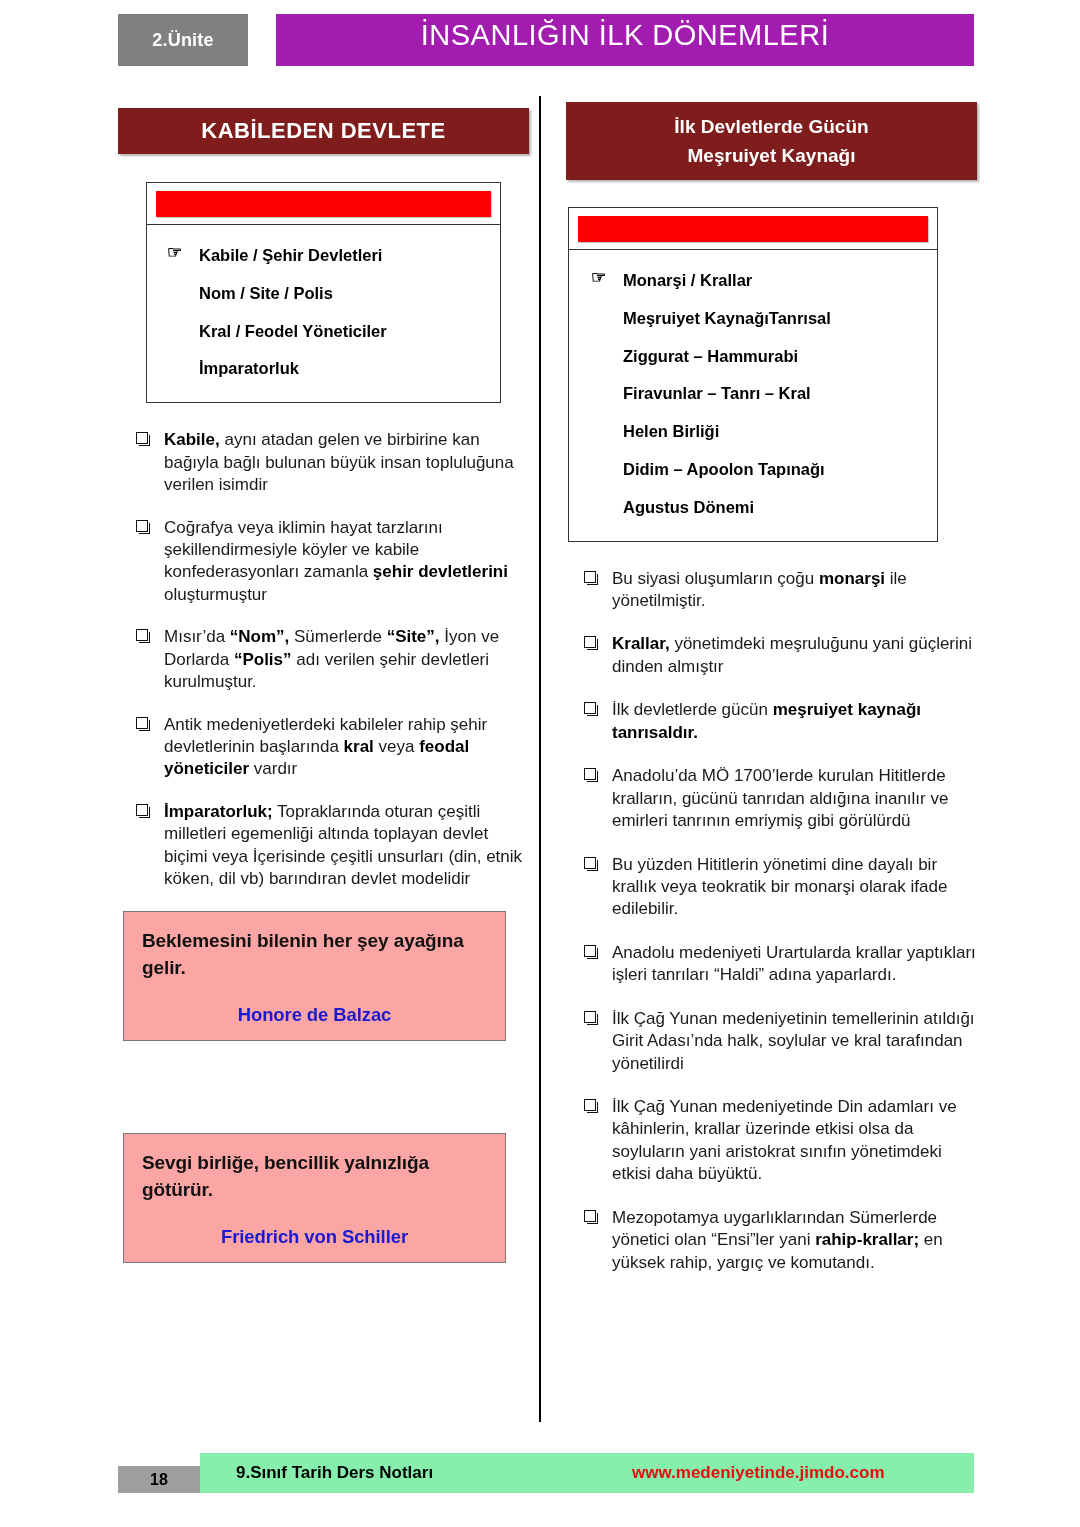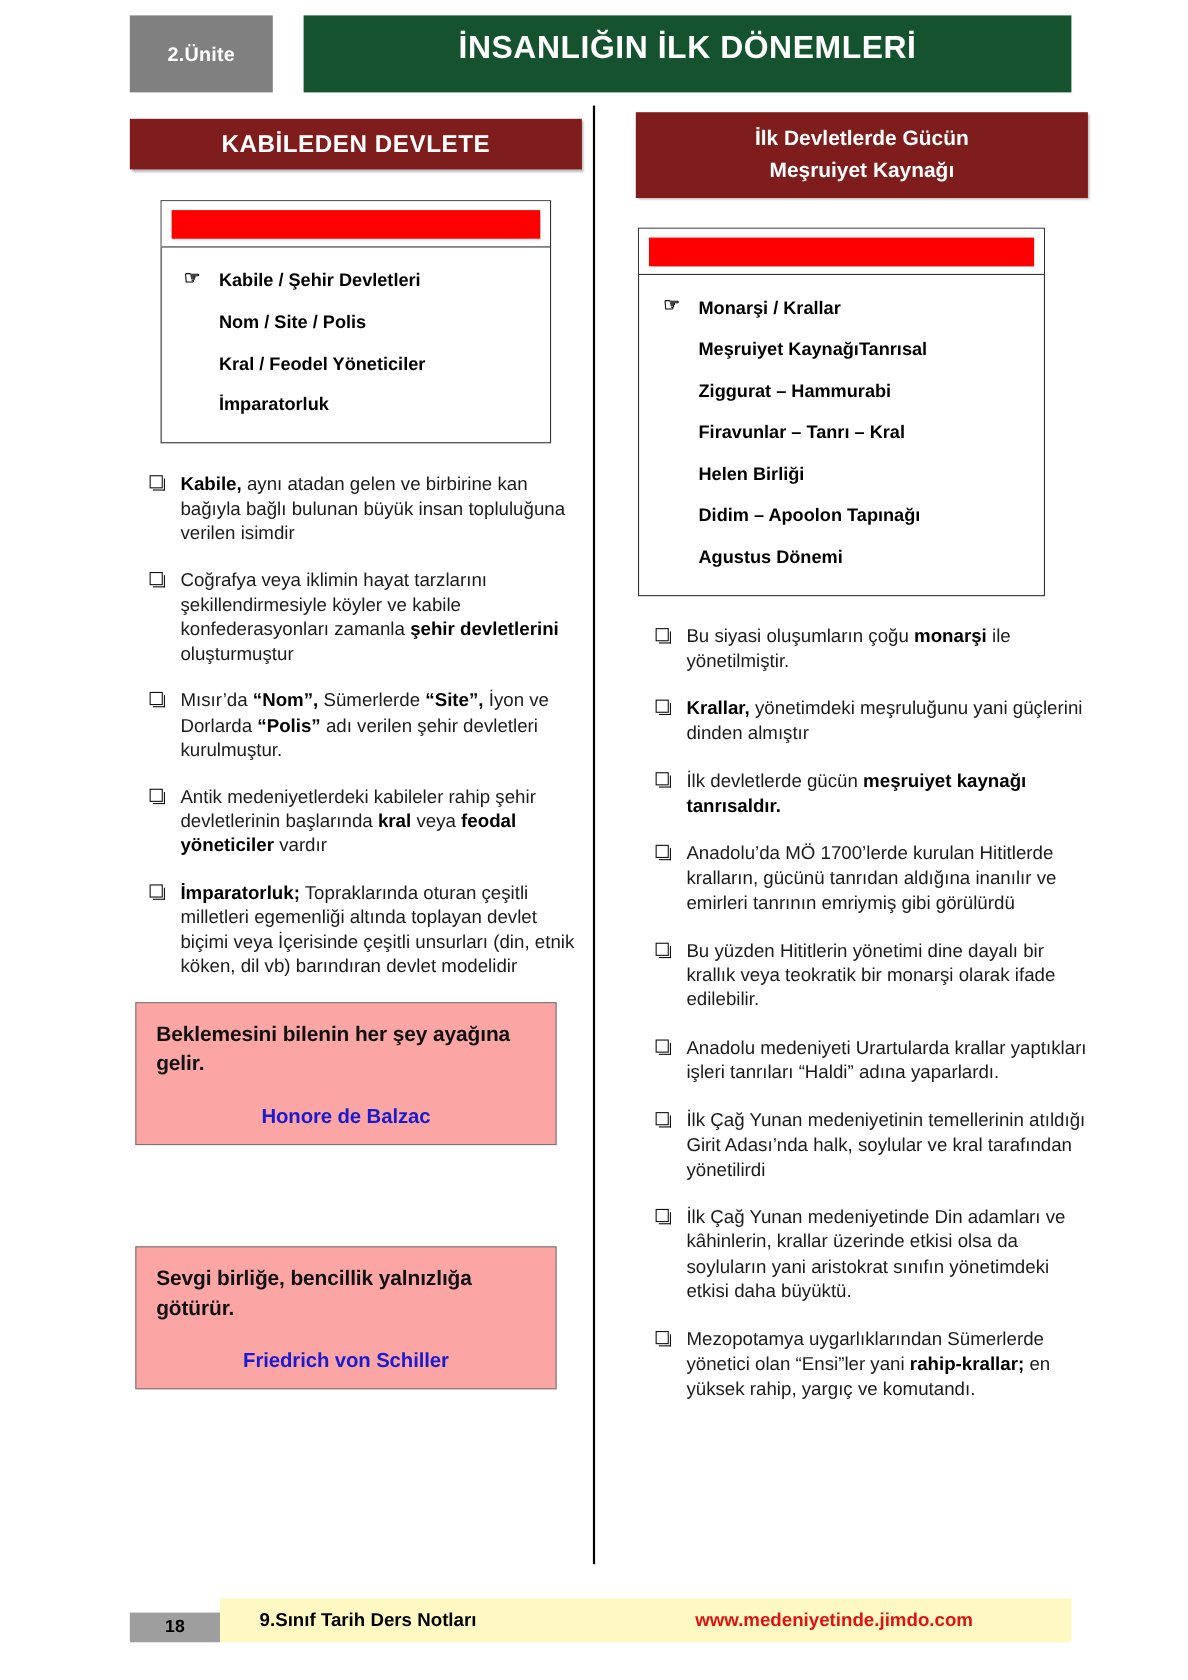--- a/index.html
+++ b/index.html
@@ -15,45 +15,45 @@
     color: #000000;
     overflow: hidden;
   }
 
   
   .header {
     position: absolute;
     left: 118px;
     top: 14px;
     width: 856px;
-    height: 70px;
+    height: 52px;
     display: flex;
     align-items: stretch;
     gap: 28px;
   }
   .header-unit {
     width: 130px;
     background: #808080;
     display: flex;
     align-items: center;
     justify-content: center;
     color: #ffffff;
     font-size: 18px;
     font-weight: bold;
     letter-spacing: 0.2px;
   }
   .header-title {
     flex: 1;
-    background: #14532d;
+    background: #a21caf;
     display: flex;
     align-items: center;
     justify-content: center;
     color: #ffffff;
     font-size: 29px;
-    font-weight: bold;
+    font-weight: normal;
     letter-spacing: 0.5px;
     padding-bottom: 10px;
   }
 
   
   .divider {
     position: absolute;
     left: 539px;
     top: 96px;
     width: 2px;
@@ -63,21 +63,21 @@
 
   
   .col-left {
     position: absolute;
     left: 118px;
     top: 108px;
     width: 412px;
   }
   .col-right {
     position: absolute;
-    left: 578px;
+    left: 566px;
     top: 102px;
     width: 412px;
   }
 
   
   .section-banner {
     background: #7f1d1d;
     color: #ffffff;
     font-weight: bold;
     text-align: center;
@@ -228,21 +228,21 @@
     display: flex;
     align-items: center;
     justify-content: center;
     font-size: 16px;
     font-weight: bold;
     color: #000000;
     margin-top: 13px;
   }
   .footer-body {
     flex: 1;
-    background: #fef9c3;
+    background: #86efac;
     display: flex;
     align-items: center;
     position: relative;
   }
   .footer-title {
     margin-left: 36px;
     font-size: 17px;
     font-weight: bold;
     color: #000000;
   }

